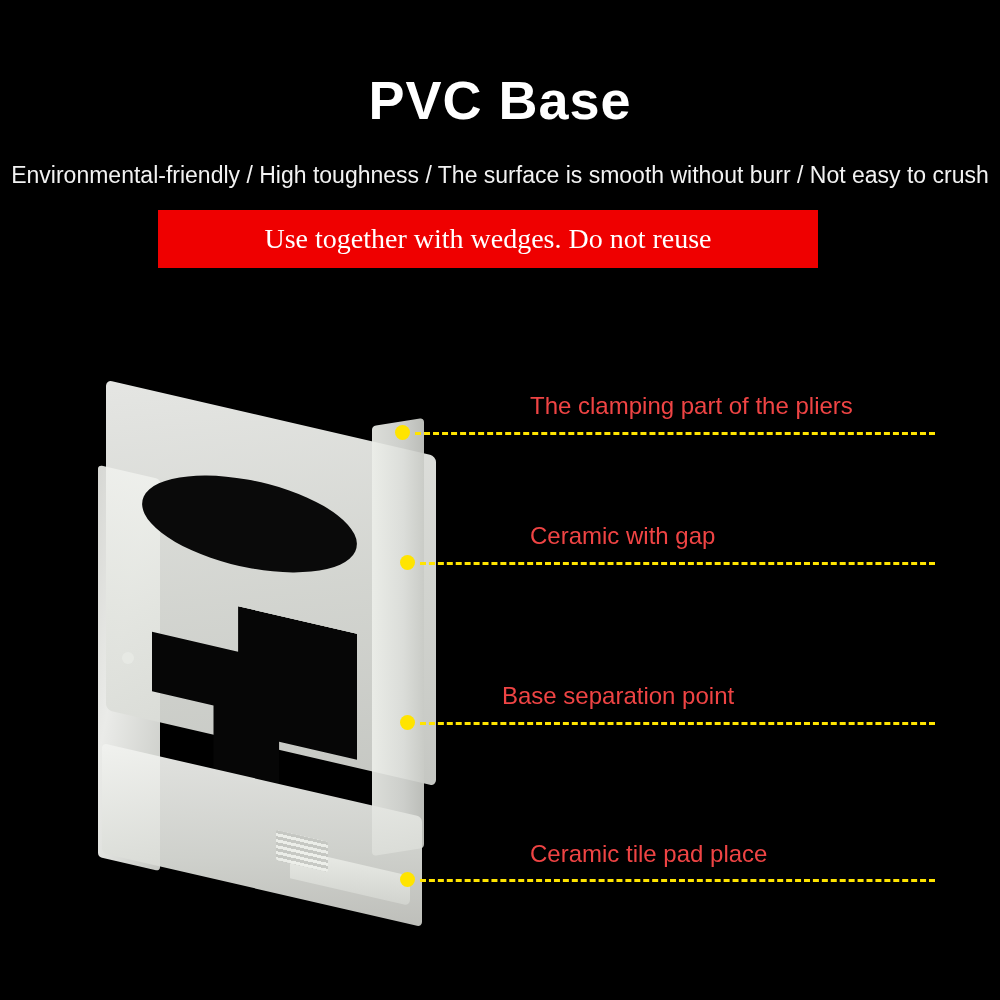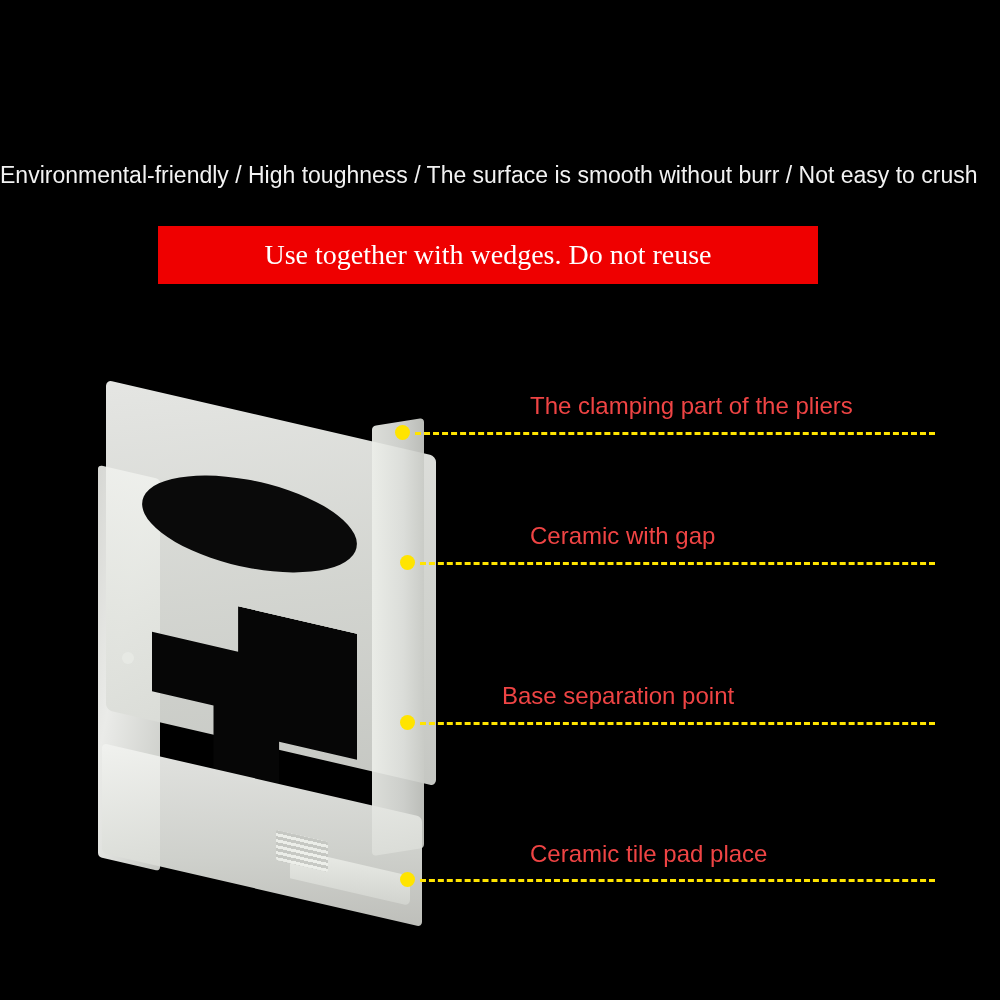--- a/index.html
+++ b/index.html
@@ -32,36 +32,35 @@
     font-weight: bold;
     letter-spacing: 1px;
     color: #ffffff;
     line-height: 1.05;
   }
   .subtitle {
     position: absolute;
     top: 162px;
     left: 0;
     width: 1000px;
-    text-align: left;
+    text-align: center;
     font-size: 23px;
     color: #f2f2f2;
     white-space: nowrap;
   }
   .banner {
     position: absolute;
     top: 210px;
     left: 158px;
     width: 660px;
     height: 58px;
     background: #ef0000;
     display: flex;
     align-items: center;
     justify-content: center;
-    margin-top: 16px;
   }
   .banner-text {
     font-family: "Liberation Serif", serif;
     font-size: 28px;
     color: #ffffff;
     white-space: nowrap;
   }
 
   
   .product {
@@ -200,20 +199,21 @@
     font-size: 24px;
     color: #ef4444;
     white-space: nowrap;
   }
 </style>
 </head>
 <body>
 
 <div id="page">
 
+  <div class="title">PVC Base</div>
   <div class="subtitle">Environmental-friendly / High toughness / The surface is smooth without burr / Not easy to crush</div>
 
   <div class="banner">
     <span class="banner-text">Use together with wedges. Do not reuse</span>
   </div>
 
   <div class="product">
     <div class="plate-back"></div>
     <div class="plate-main"></div>
     <div class="hole-oval"></div>

